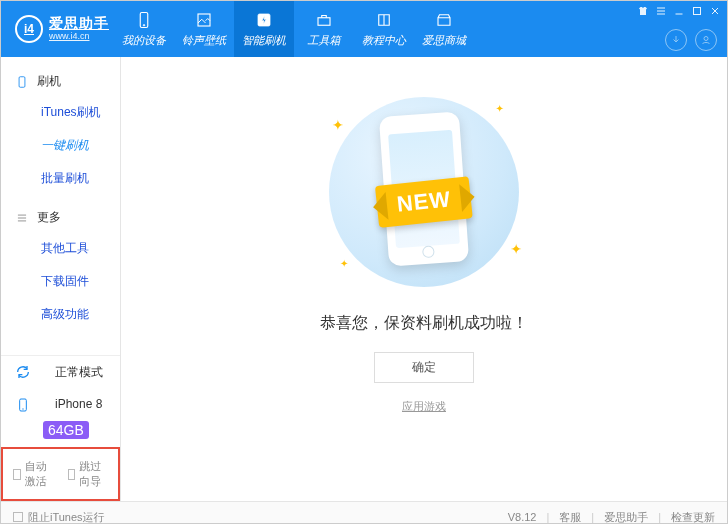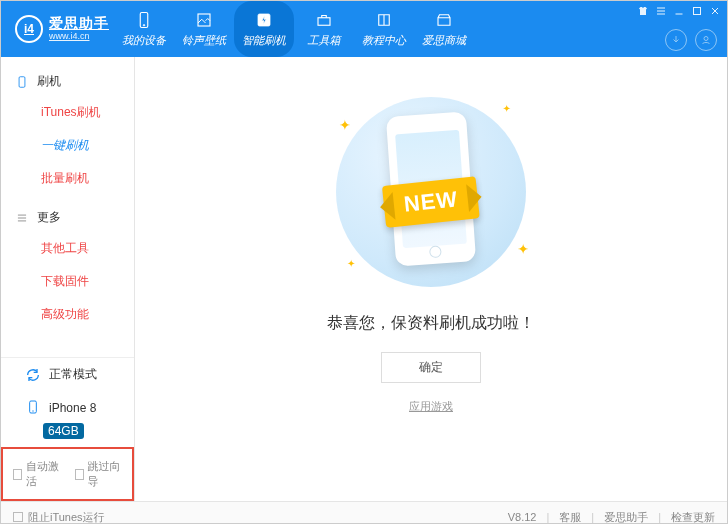--- a/index.html
+++ b/index.html
@@ -7,43 +7,43 @@
   
   .header { background: #1b8bf0; height: 56px; display: flex; align-items: center; padding: 0 8px 0 14px; color: #fff; position: relative; }
   .logo { display: flex; align-items: center; gap: 6px; margin-right: 5px; text-decoration: underline; }
   .logo-icon { width: 28px; height: 28px; border: 2px solid #fff; border-radius: 50%; display: flex; align-items: center; justify-content: center; font-size: 12px; font-weight: bold; }
   .logo-text { display: flex; flex-direction: column; line-height: 1.1; }
   .brand-name { font-size: 14px; font-weight: bold; letter-spacing: 1px; }
   .brand-sub { font-size: 9px; opacity: 0.9; }
   
   .nav { display: flex; height: 100%; }
   .nav-item { width: 60px; display: flex; flex-direction: column; align-items: center; justify-content: center; gap: 4px; font-size: 11px; cursor: pointer; font-style: italic; }
-  .nav-item.active { background: #0a76d6; border-radius: 18px; }
+  .nav-item.active { background: #0a76d6; }
   .nav-icon { width: 18px; height: 18px; fill: #fff; stroke: #fff; }
   
   .header-right { position: absolute; right: 6px; top: 4px; display: flex; gap: 6px; align-items: center; }
   .header-right .sysicon { width: 12px; height: 12px; fill: #fff; opacity: 0.9; cursor: pointer; }
   .header-circ { position: absolute; right: 10px; bottom: 6px; display: flex; gap: 8px; }
   .header-circ .circ { width: 22px; height: 22px; border: 1.5px solid #8dc6f6; border-radius: 50%; display:flex; align-items:center; justify-content:center; cursor:pointer;}
   .header-circ svg { width: 12px; height:12px; fill:none; stroke:#8dc6f6; stroke-width:2;}
   
   .body { display: flex; height: calc(100% - 56px - 22px); }
   
-  .sidebar { width: 134px; border-right: 1px solid #e5e5e5; padding-top: 10px; display:flex; flex-direction:column; }
+  .sidebar { width: 120px; border-right: 1px solid #e5e5e5; padding-top: 10px; display:flex; flex-direction:column; }
   .sb-group-head { display: flex; align-items: center; gap: 8px; padding: 6px 14px; font-size: 12px; color: #333; }
   .sb-group-head svg { width: 14px; height: 14px; }
   .sb-items { margin-bottom: 8px; }
-  .sb-item { padding: 8px 14px 8px 40px; font-size: 12px; color: #ef4444; cursor: pointer; }
+  .sb-item { padding: 8px 14px 8px 40px; font-size: 12px; color: #1d4ed8; cursor: pointer; }
   .sb-item.selected { color: #1b8bf0; font-style: italic; }
   .sb-flex-spacer { flex: 1; }
   
   .sb-status { border-top: 1px solid #eee; }
-  .sb-status-row { display:flex; align-items:flex-end; gap:8px; padding: 8px 24px; font-size:12px;}
+  .sb-status-row { display:flex; align-items:flex-start; gap:24px; padding: 8px 14px; font-size:12px;}
   .sb-status-row svg { width:16px; height:16px; }
-  .badge { display:inline-block; background:#0369a1; color:#fff; font-size:12px; padding:1px 5px; border-radius:3px; margin-left:4px;}
+  .badge { display:inline-block; background:#8b5cf6; color:#fff; font-size:14px; padding:1px 5px; border-radius:3px; margin-left:4px;}
   
   .sb-checks { border:2px solid #e74c3c; padding: 10px 10px; display:flex; gap:14px; }
   .chk { display:flex; align-items:center; gap:4px; font-size:11px; color:#888; cursor:pointer;}
   .chk .box { width:11px; height:11px; border:1px solid #bbb; }
   
   .main { flex: 1; display: flex; flex-direction: column; align-items: center; padding-top: 40px; background:#fff;}
   .illus { width: 220px; height: 190px; position: relative; }
   .illus-circle { position:absolute; inset:0; margin:auto; width:190px; height:190px; border-radius:50%; background: radial-gradient(circle at 35% 30%, #e8f5ff 0%, #cfe9fb 60%, #b9ddf5 100%);}
   .phone { position:absolute; left:50%; top:50%; transform:translate(-50%,-52%) rotate(-4deg); width:80px; height:150px; background:#fff; border-radius:12px; box-shadow:0 4px 12px rgba(0,0,0,0.15);}
   .phone::before { content:""; position:absolute; top:18px; left:8px; right:8px; bottom:18px; background:linear-gradient(180deg,#d8effd,#f0f8ff); border-radius:3px;}

